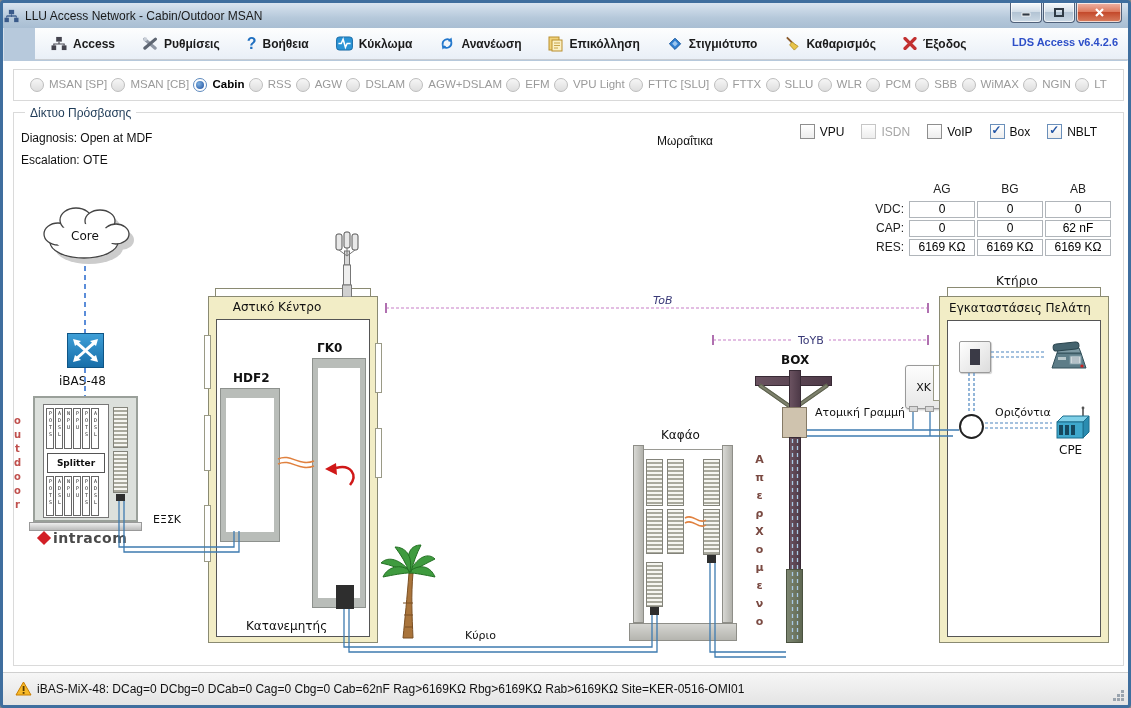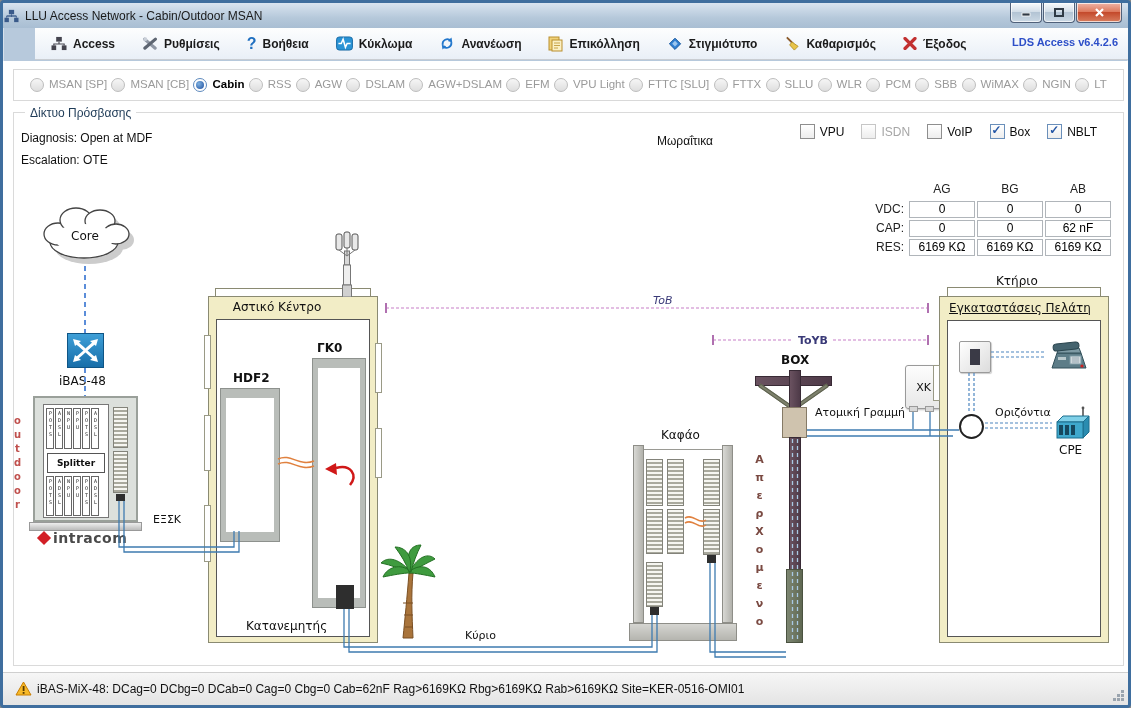--- a/index.html
+++ b/index.html
@@ -490,21 +490,21 @@
 
   <div id="xk-box" class="abs">
       <span>XK</span>
     </div>
   <div class="xkfoot abs" style="left:906px;top:403px;"></div>
   <div class="xkfoot abs" style="left:922px;top:403px;"></div>
 
   <span class="dlabel" style="left:993px;top:271px;font-size:12px;">Κτήριο</span>
   <div class="abs lid" style="left:944px;top:284px;width:154px;height:10px;"></div>
   <div class="abs beige" style="left:936px;top:293px;width:170px;height:347px;"></div>
-  <span class="bheader" style="left:936px;top:298px;width:162px;text-decoration:underline;">Εγκαταστάσεις Πελάτη</span>
+  <span class="bheader" style="left:936px;top:298px;width:162px;">Εγκαταστάσεις Πελάτη</span>
   <div class="abs interior" style="left:944px;top:317px;width:154px;height:317px;"></div>
   <div class="abs walltab" style="left:930px;top:362px;width:7px;height:36px;"></div>
 
   <div id="socket" class="abs">
       <span class="hole"></span>
     </div>
 
   <svg class="abs" style="left:1043px;top:337px;" width="46" height="31" viewBox="0 0 46 31">
     <path d="M6 28 L40 28 L35 13 L11 13 Z" fill="#5d7d88" stroke="#33505a"></path>
     <path d="M11 13 L35 13 L33 8 L13 8 Z" fill="#7d9aa4" stroke="#33505a"></path>
@@ -576,21 +576,21 @@
       <path d="M682 515 C690 510 696 522 703 517"></path>
         <path d="M682 520 C690 515 696 527 703 522"></path>
     </g>
     <g>
       <path d="M347 482 C355 472 348 461 333 465" stroke="#d01818" stroke-width="2.5" fill="none"></path>
       <polygon points="333,460 322,466 334,472" fill="#d01818"></polygon>
     </g>
   </svg>
 
   <span class="linelabel" style="left:645px;top:291px;font-style:italic;">ToB</span>
-  <span class="linelabel" style="left:790px;top:331px;font-weight:bold;">ToYB</span>
+  <span class="linelabel" style="left:790px;top:331px;">ToYB</span>
 
   <div id="statusbar" class="abs">
     <svg class="abs" style="left:12px;top:8px;" width="17" height="15" viewBox="0 0 17 15">
       <polygon points="8.5,1 16,14 1,14" fill="#f7b928" stroke="#c77c00"></polygon>
       <rect x="7.7" y="5" width="1.8" height="5" fill="#5a3a00"></rect>
         <rect x="7.7" y="11" width="1.8" height="1.8" fill="#5a3a00"></rect>
     </svg>
     <span id="status-text">iBAS-MiX-48: DCag=0 DCbg=0 DCab=0 Cag=0 Cbg=0 Cab=62nF Rag&gt;6169KΩ Rbg&gt;6169KΩ Rab&gt;6169KΩ Site=KER-0516-OMI01</span>
     <div id="grip"></div>
   </div>

